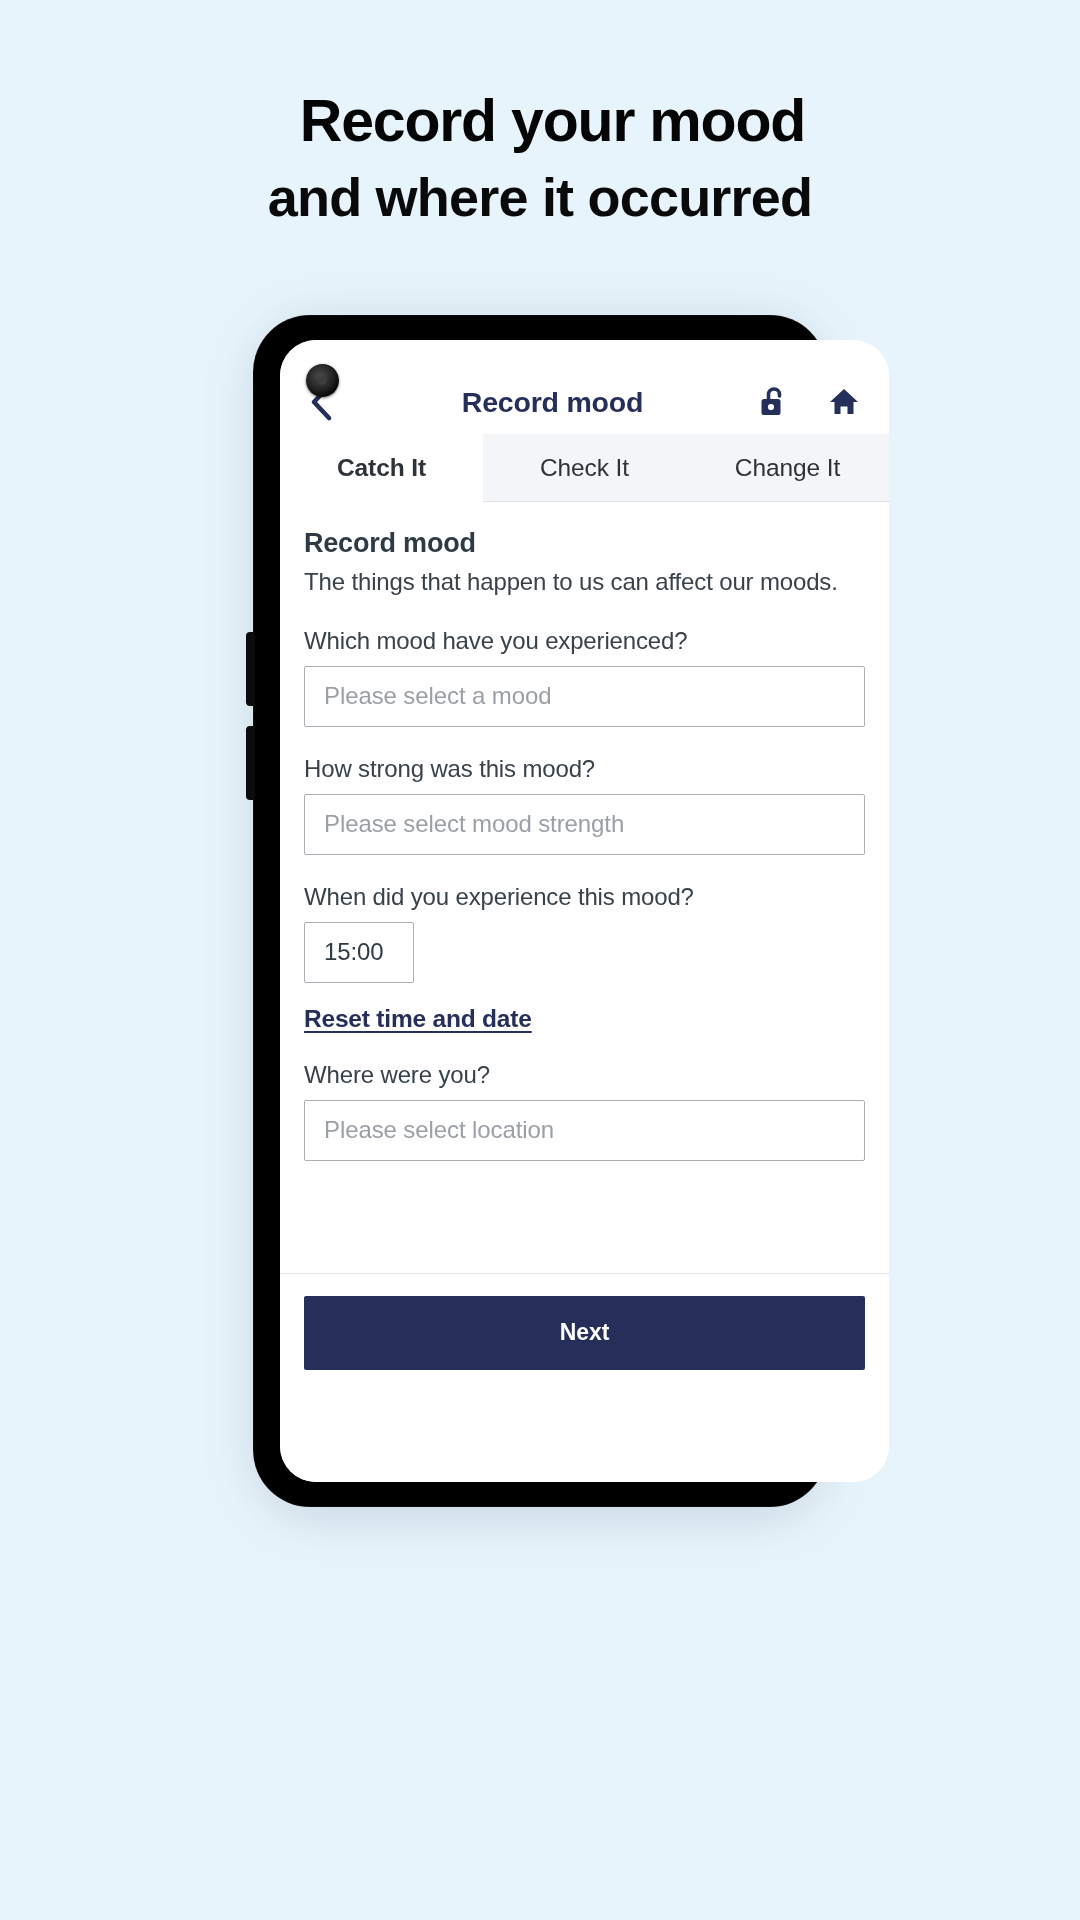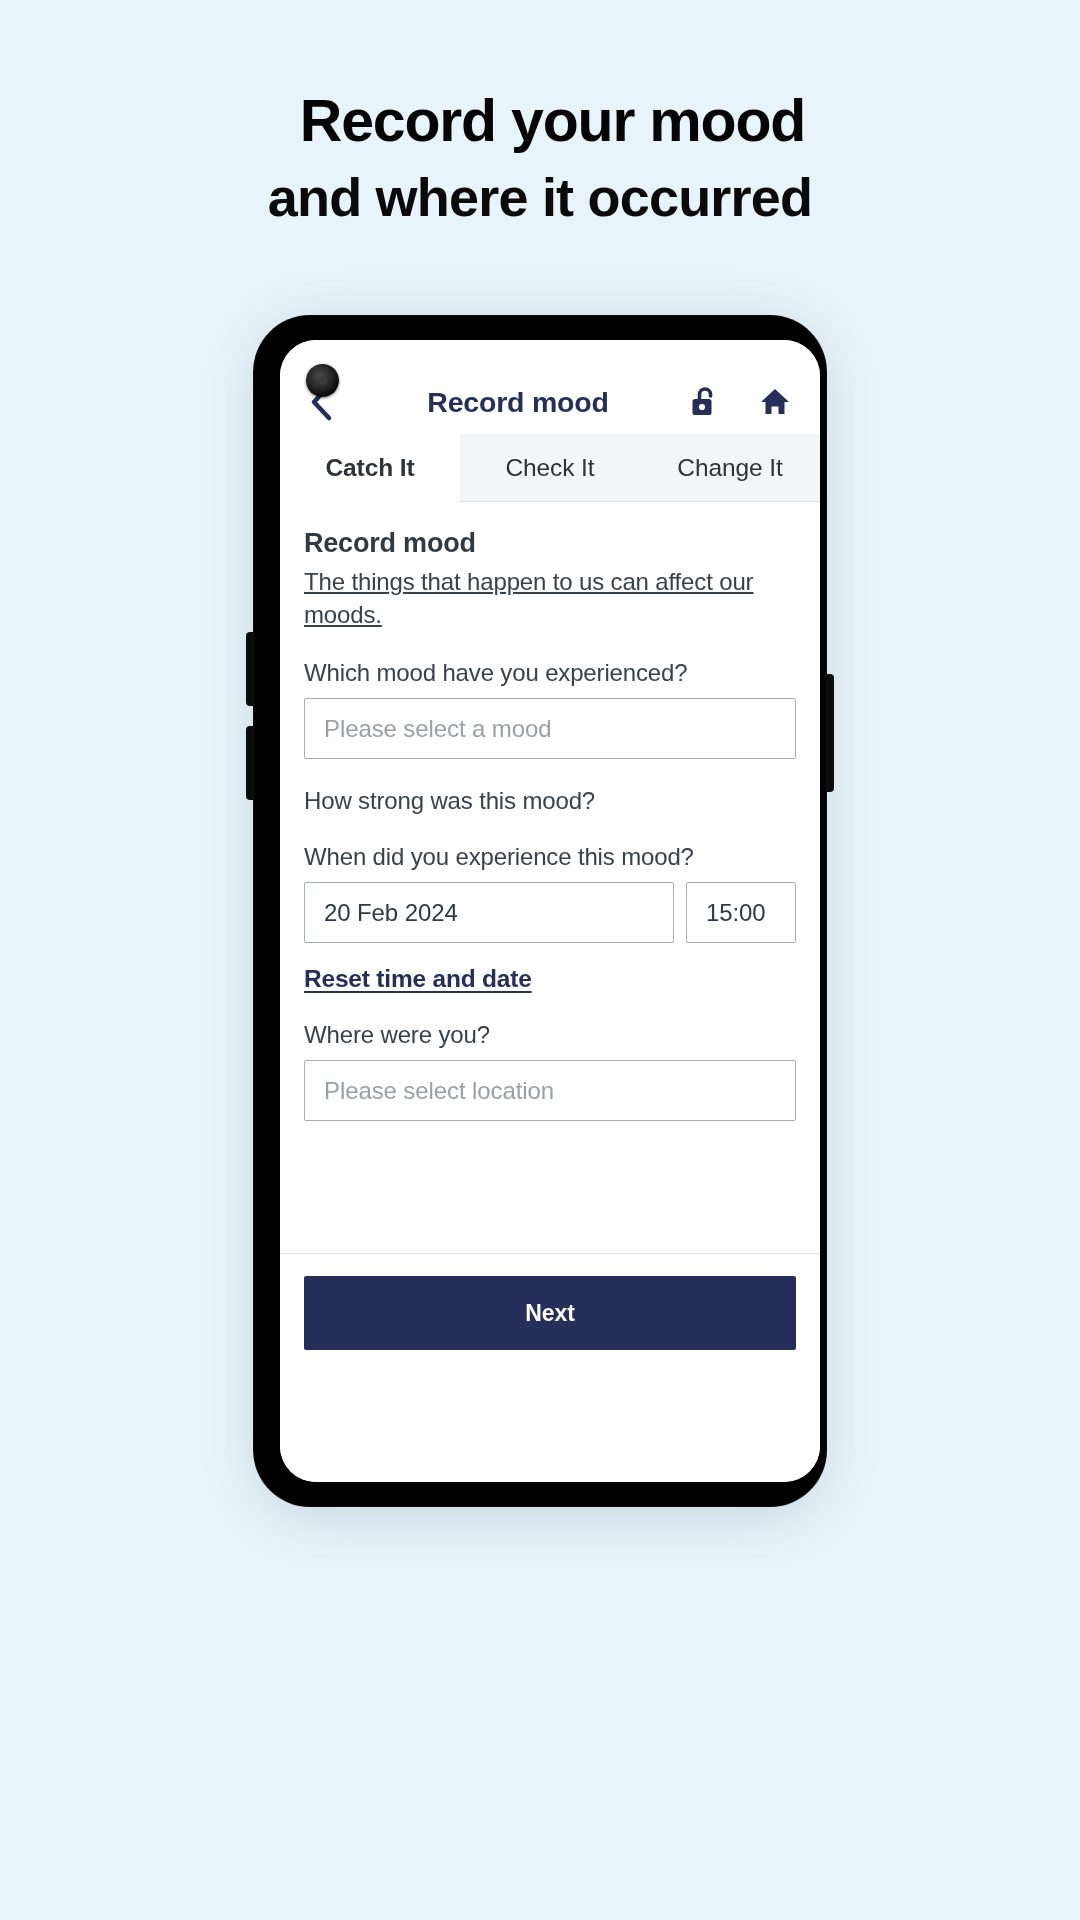--- a/index.html
+++ b/index.html
@@ -88,21 +88,21 @@
     width: 9px;
     height: 118px;
     background: #0b0b0b;
     border-radius: 0 4px 4px 0;
   }
 
   .screen {
     position: absolute;
     left: 26px;
     top: 24px;
-    width: 540px;
+    width: 609px;
     height: 1142px;
     background: #ffffff;
     border-radius: 36px;
     overflow: hidden;
     display: flex;
     flex-direction: column;
   }
 
   .camera-dot {
     position: absolute;
@@ -202,21 +202,20 @@
     font-weight: bold;
     color: #2f3a44;
     letter-spacing: -0.2px;
   }
   .section-desc {
     font-size: 24px;
     color: #39424b;
     line-height: 1.36;
     margin-top: 7px;
     letter-spacing: -0.15px;
-    text-decoration: underline;
   }
   .field-label {
     font-size: 24px;
     color: #39424b;
     margin-top: 28px;
     letter-spacing: -0.15px;
   }
   .input {
     margin-top: 11px;
     height: 61px;
@@ -330,26 +329,26 @@
       <div class="content">
         <div class="section-title">Record mood</div>
         <div class="section-desc">The things that happen to us can affect our moods.</div>
 
         <div class="field-label">Which mood have you experienced?</div>
         <div class="input">
           <span class="ph">Please select a mood</span>
         </div>
 
         <div class="field-label">How strong was this mood?</div>
+        <div class="input">
+          <span class="ph">Please select mood strength</span>
+        </div>
 
         <div class="field-label">When did you experience this mood?</div>
         <div class="datetime-row">
-          <div class="input date-input">
-            <span class="val">20 Feb 2024</span>
-          </div>
           <div class="input time-input">
             <span class="val">15:00</span>
           </div>
         </div>
 
         <a class="reset-link">Reset time and date</a>
 
         <div class="field-label">Where were you?</div>
         <div class="input">
           <span class="ph">Please select location</span>

